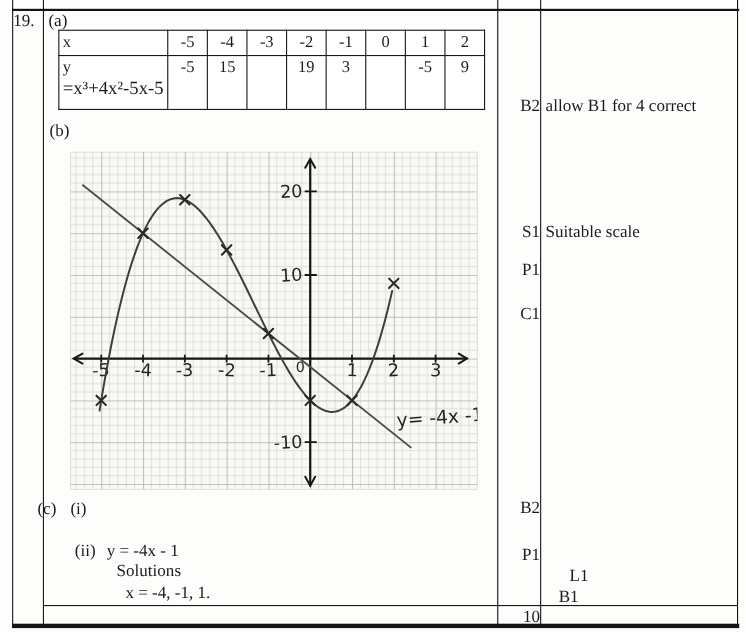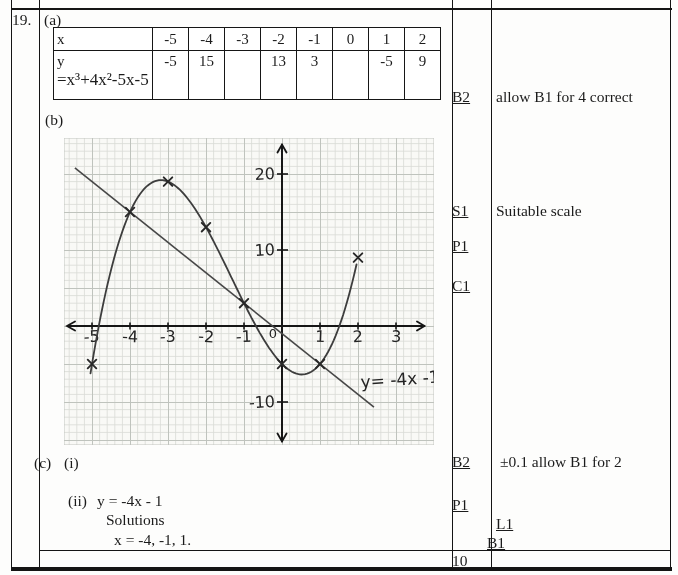--- a/index.html
+++ b/index.html
@@ -17,21 +17,21 @@
   #values-table td{
     border:1.5px solid #161616;font-size:15px;padding:0 3px;white-space:nowrap;
     font-family:"Liberation Serif", serif;
   }
   #values-table tr.r1 td{height:22px;}
   #values-table tr.r2 td{height:46px;vertical-align:top;padding-top:2px;}
   #values-table td.lblcell{width:92px;text-align:left;}
   #values-table td.valcell{width:29px;text-align:center;}
   #values-table .formula{font-size:17px;}
   
-  .mark{position:absolute;left:452px;width:39px;text-align:left;font-size:15.5px;text-decoration:underline;}
+  .mark{position:absolute;left:452px;width:39px;text-align:right;font-size:15.5px;}
   .comment{position:absolute;font-size:15.5px;white-space:nowrap;text-align:right;}
   
   #graph-svg{position:absolute;left:64px;top:138px;}
   .hw{font-family:"DejaVu Sans", sans-serif;fill:#242424;}
 </style>
 </head>
 <body>
 
 <div id="page">
 
@@ -61,21 +61,21 @@
           <td class="valcell">2</td>
         </tr>
         <tr class="r2">
           <td class="lblcell">
             <div>y</div>
             <div class="formula">=x³+4x²-5x-5</div>
           </td>
           <td class="valcell">-5</td>
           <td class="valcell">15</td>
           <td class="valcell"></td>
-          <td class="valcell">13</td>
+          <td class="valcell">19</td>
           <td class="valcell">3</td>
           <td class="valcell"></td>
           <td class="valcell">-5</td>
           <td class="valcell">9</td>
         </tr>
       </tbody>
     </table>
 
   <div class="txt" style="left:45px;top:111px;">(b)</div>
 
@@ -141,15 +141,14 @@
   <div class="mark" style="top:237px;">P1</div>
   <div class="mark" style="top:277px;">C1</div>
   <div class="mark" style="top:453px;">B2</div>
   <div class="mark" style="top:496px;">P1</div>
   <div class="mark" style="top:515px;padding-left:44px;">L1</div>
   <div class="mark" style="top:534px;margin-left:35px;">B1</div>
   <div class="mark" style="top:552px;">10</div>
 
   <div class="comment" style="left:496px;top:88px;">allow B1 for 4 correct</div>
   <div class="comment" style="left:496px;top:202px;">Suitable scale</div>
-  <div class="comment" style="left:500px;top:453px;">±0.1 allow B1 for 2</div>
 
 </div>
 
 </body></html>

